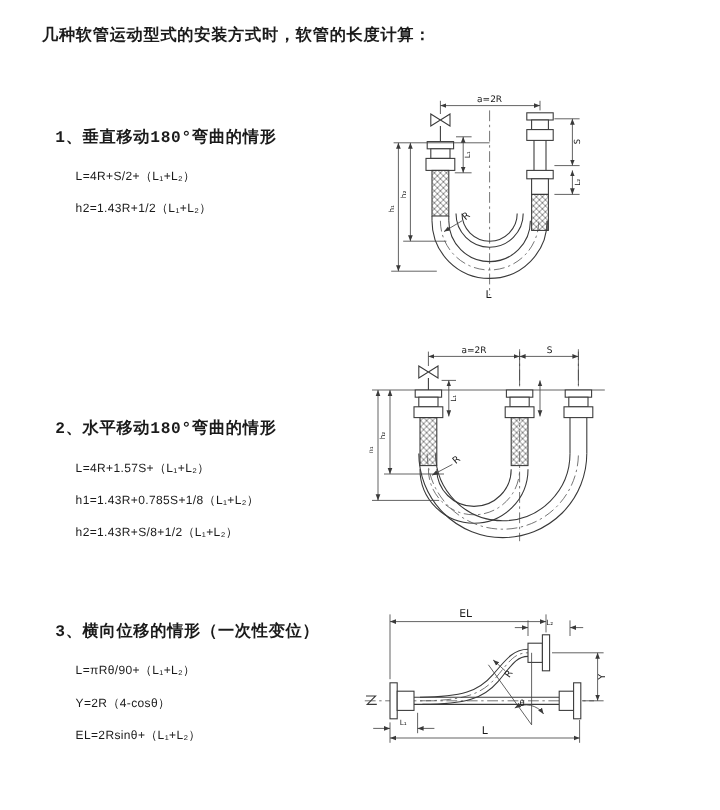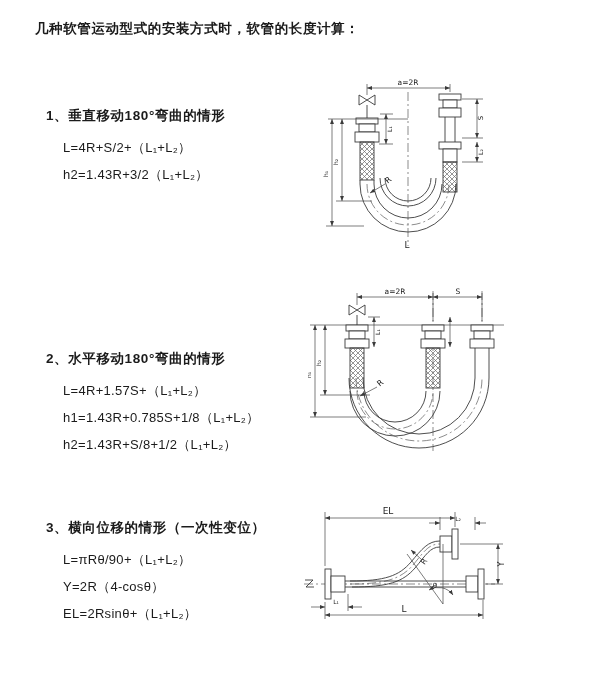--- a/index.html
+++ b/index.html
@@ -1,44 +1,44 @@
 <!DOCTYPE html>
 <html><head>
 <meta charset="utf-8">
 <style>
   html,body{margin:0;padding:0;background:#ffffff;}
   .page{position:relative;width:512px;height:675px;background:#ffffff;overflow:hidden;
         font-family:"Liberation Sans","DejaVu Sans",sans-serif;color:#1b1b1b;}
   .title{position:absolute;left:35px;top:20px;font-size:13.5px;font-weight:bold;letter-spacing:0.6px;}
   .sec{position:absolute;left:46px;}
   .sec1{top:102px;} .sec2{top:299px;margin-top:46px;} .sec3{top:514px;}
-  .sec-heading{font-size:13.5px;font-weight:bold;letter-spacing:0.6px;height:27px;line-height:27px;white-space:nowrap;}
+  .sec-heading{font-size:13.5px;font-weight:bold;letter-spacing:0.6px;height:27px;line-height:27px;white-space:nowrap;font-family:Liberation Mono, monospace;}
   .formulas{margin-left:17px;margin-top:5px;}
-  .formula{font-size:13px;height:27px;line-height:27px;letter-spacing:0.3px;white-space:nowrap;}
+  .formula{font-size:10px;height:27px;line-height:27px;letter-spacing:0.3px;white-space:nowrap;}
   .diag{position:absolute;}
   .d1{left:312px;top:74px;} .d2{left:308px;top:283px;} .d3{left:300px;top:492px;}
   svg text{fill:#1b1b1b;font-family:"DejaVu Sans",sans-serif;}
   .ln{fill:none;stroke:#3a3a3a;stroke-width:0.9;}
   .dm{fill:none;stroke:#454545;stroke-width:0.7;}
   .cl{fill:none;stroke:#5a5a5a;stroke-width:0.7;stroke-dasharray:9 3 2 3;}
   .fit{fill:#ffffff;stroke:#3a3a3a;stroke-width:0.9;}
   .br{fill:url(#braid);stroke:#3a3a3a;stroke-width:0.9;}
 </style>
 </head>
 <body>
 
 <div class="page">
 
   <div class="title">几种软管运动型式的安装方式时，软管的长度计算：</div>
 
   <div class="sec sec1">
     <div class="sec-heading">1、垂直移动180°弯曲的情形</div>
     <div class="formulas">
       <div class="formula">L=4R+S/2+（L₁+L₂）</div>
-      <div class="formula">h2=1.43R+3/2（L₁+L₂）</div>
+      <div class="formula">h2=1.43R+1/2（L₁+L₂）</div>
     </div>
   </div>
 
   <div class="sec sec2">
     <div class="sec-heading">2、水平移动180°弯曲的情形</div>
     <div class="formulas">
       <div class="formula">L=4R+1.57S+（L₁+L₂）</div>
       <div class="formula">h1=1.43R+0.785S+1/8（L₁+L₂）</div>
       <div class="formula">h2=1.43R+S/8+1/2（L₁+L₂）</div>
     </div>

